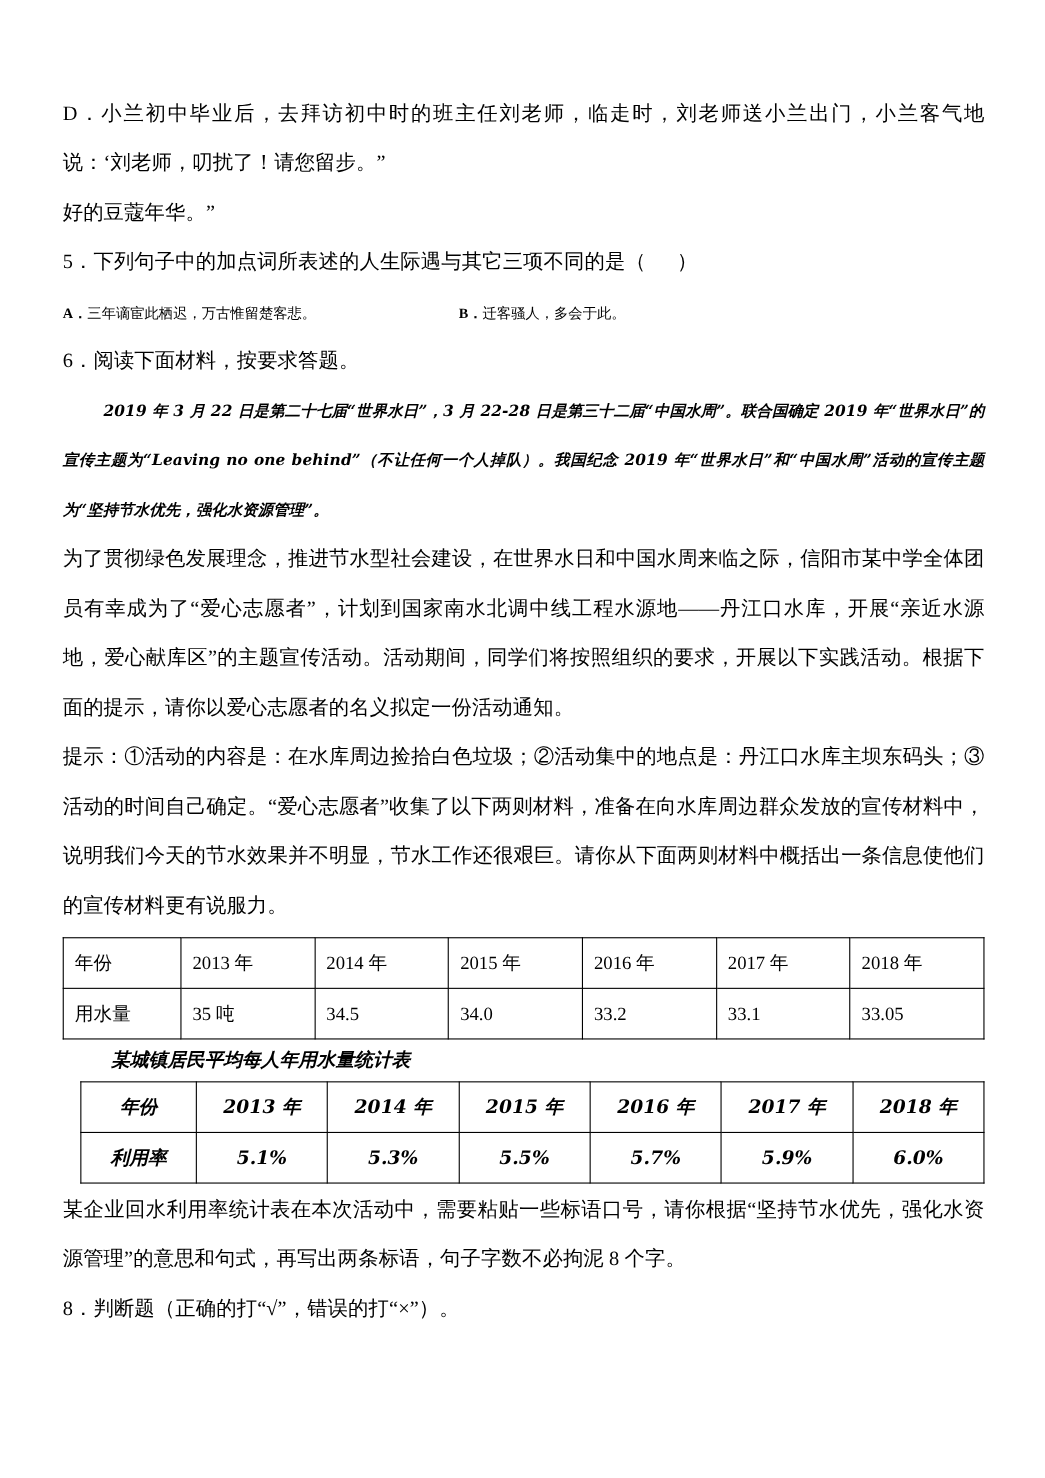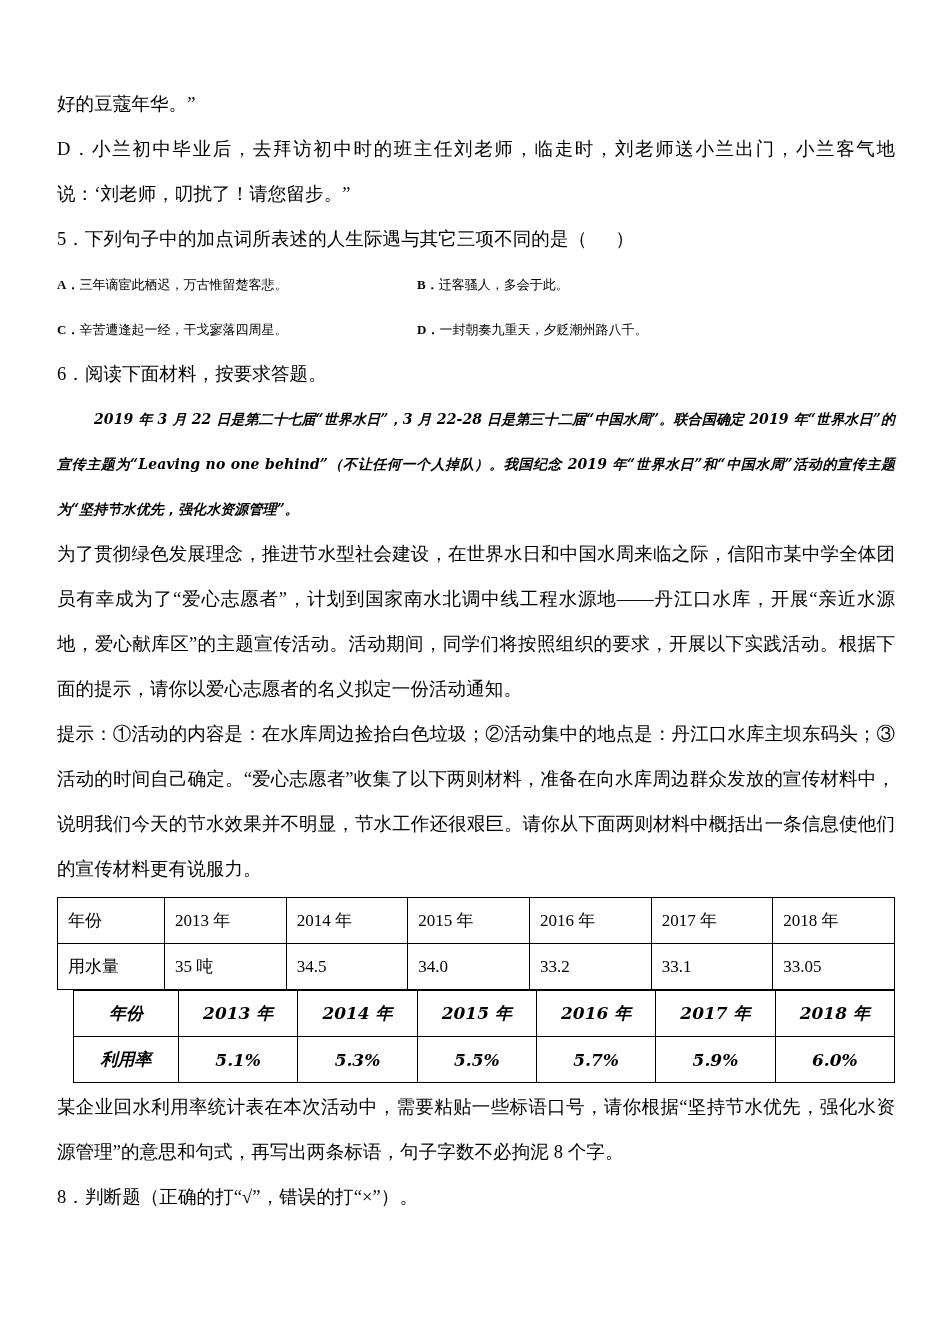--- a/index.html
+++ b/index.html
@@ -107,33 +107,30 @@
   }
   #tbl-rate td { text-align: center; }
   #tbl-rate col.c0 { width: 105px; }
 </style>
 </head>
 <body>
 
 <div class="page">
   <div class="content">
 
+    <p class="p song">D．小兰初中毕业后，去拜访初中时的班主任刘老师，临走时，刘老师送小兰出门，小兰客气地说：‘刘老师，叨扰了！请您留步。”</p>
+
     <p class="p song">好的豆蔻年华。”</p>
-
-    <p class="p song">D．小兰初中毕业后，去拜访初中时的班主任刘老师，临走时，刘老师送小兰出门，小兰客气地说：‘刘老师，叨扰了！请您留步。”</p>
 
     <p class="p song"><span class="qnum">5．</span><span>下列句子中的加点词所表述的人生际遇与其它三项不同的是（      ）</span></p>
 
     <div class="opt-row song">
       <span class="opt-a"><span class="b">A．</span><span>三年谪宦此栖迟，万古惟留楚客悲。</span></span><span><span class="b">B．</span><span>迁客骚人，多会于此。</span></span>
     </div>
 
-    <div class="opt-row song">
-      <span class="opt-a"><span class="b">C．</span><span>辛苦遭逢起一经，干戈寥落四周星。</span></span><span><span class="b">D．</span><span>一封朝奏九重天，夕贬潮州路八千。</span></span>
-    </div>
 
     <p class="p song"><span class="qnum">6．</span><span>阅读下面材料，按要求答题。</span></p>
 
     <p class="p kai indent2">2019 年 3 月 22 日是第二十七届“世界水日”，3 月 22-28 日是第三十二届“中国水周”。联合国确定 2019 年“世界水日”的宣传主题为“Leaving no one behind”（不让任何一个人掉队）。我国纪念 2019 年“世界水日”和“中国水周”活动的宣传主题为“坚持节水优先，强化水资源管理”。</p>
 
     <p class="p song">为了贯彻绿色发展理念，推进节水型社会建设，在世界水日和中国水周来临之际，信阳市某中学全体团员有幸成为了“爱心志愿者”，计划到国家南水北调中线工程水源地——丹江口水库，开展“亲近水源地，爱心献库区”的主题宣传活动。活动期间，同学们将按照组织的要求，开展以下实践活动。根据下面的提示，请你以爱心志愿者的名义拟定一份活动通知。</p>
 
     <p class="p song">提示：①活动的内容是：在水库周边捡拾白色垃圾；②活动集中的地点是：丹江口水库主坝东码头；③活动的时间自己确定。“爱心志愿者”收集了以下两则材料，准备在向水库周边群众发放的宣传材料中，说明我们今天的节水效果并不明显，节水工作还很艰巨。请你从下面两则材料中概括出一条信息使他们的宣传材料更有说服力。</p>
 
     <table class="dt" id="tbl-water">
@@ -161,20 +158,21 @@
           <td>35 吨</td>
           <td>34.5</td>
           <td>34.0</td>
           <td>33.2</td>
           <td>33.1</td>
           <td>33.05</td>
         </tr>
       </tbody>
     </table>
 
+    <div class="tbl-caption">某城镇居民平均每人年用水量统计表</div>
 
     <table class="dt" id="tbl-rate">
       <colgroup>
           <col class="c0">
           <col>
           <col>
           <col>
           <col>
           <col>
           <col>

